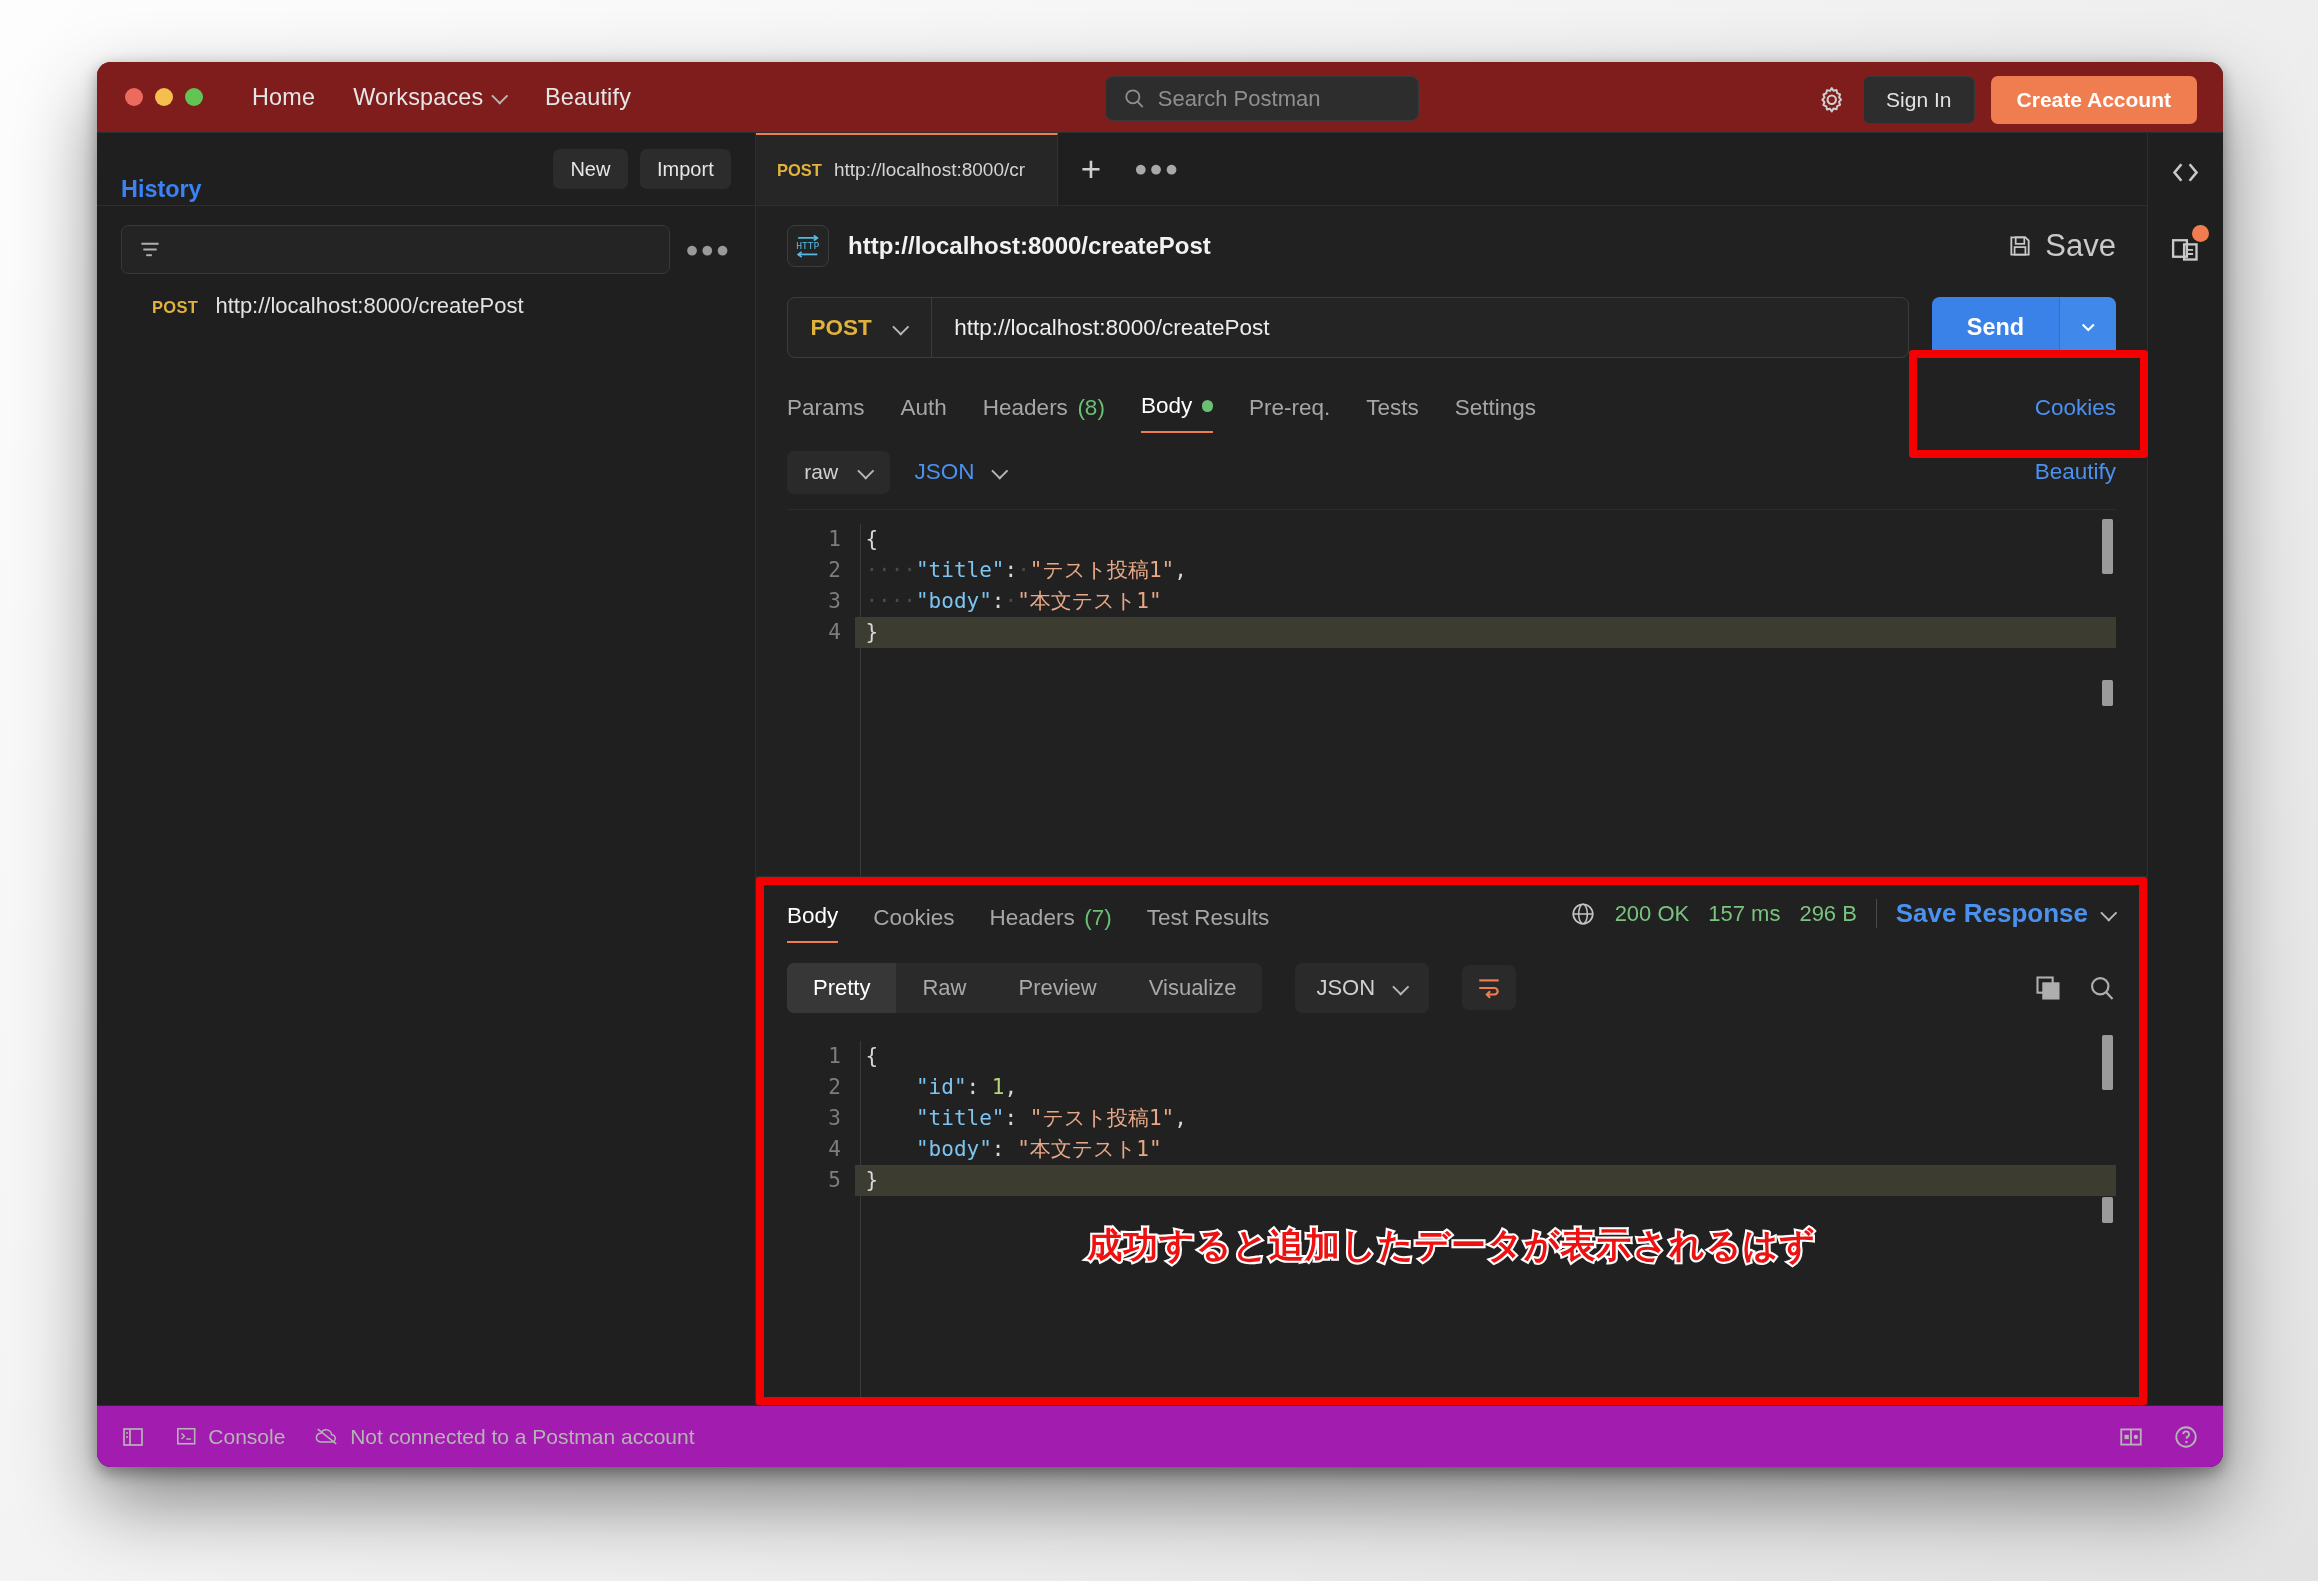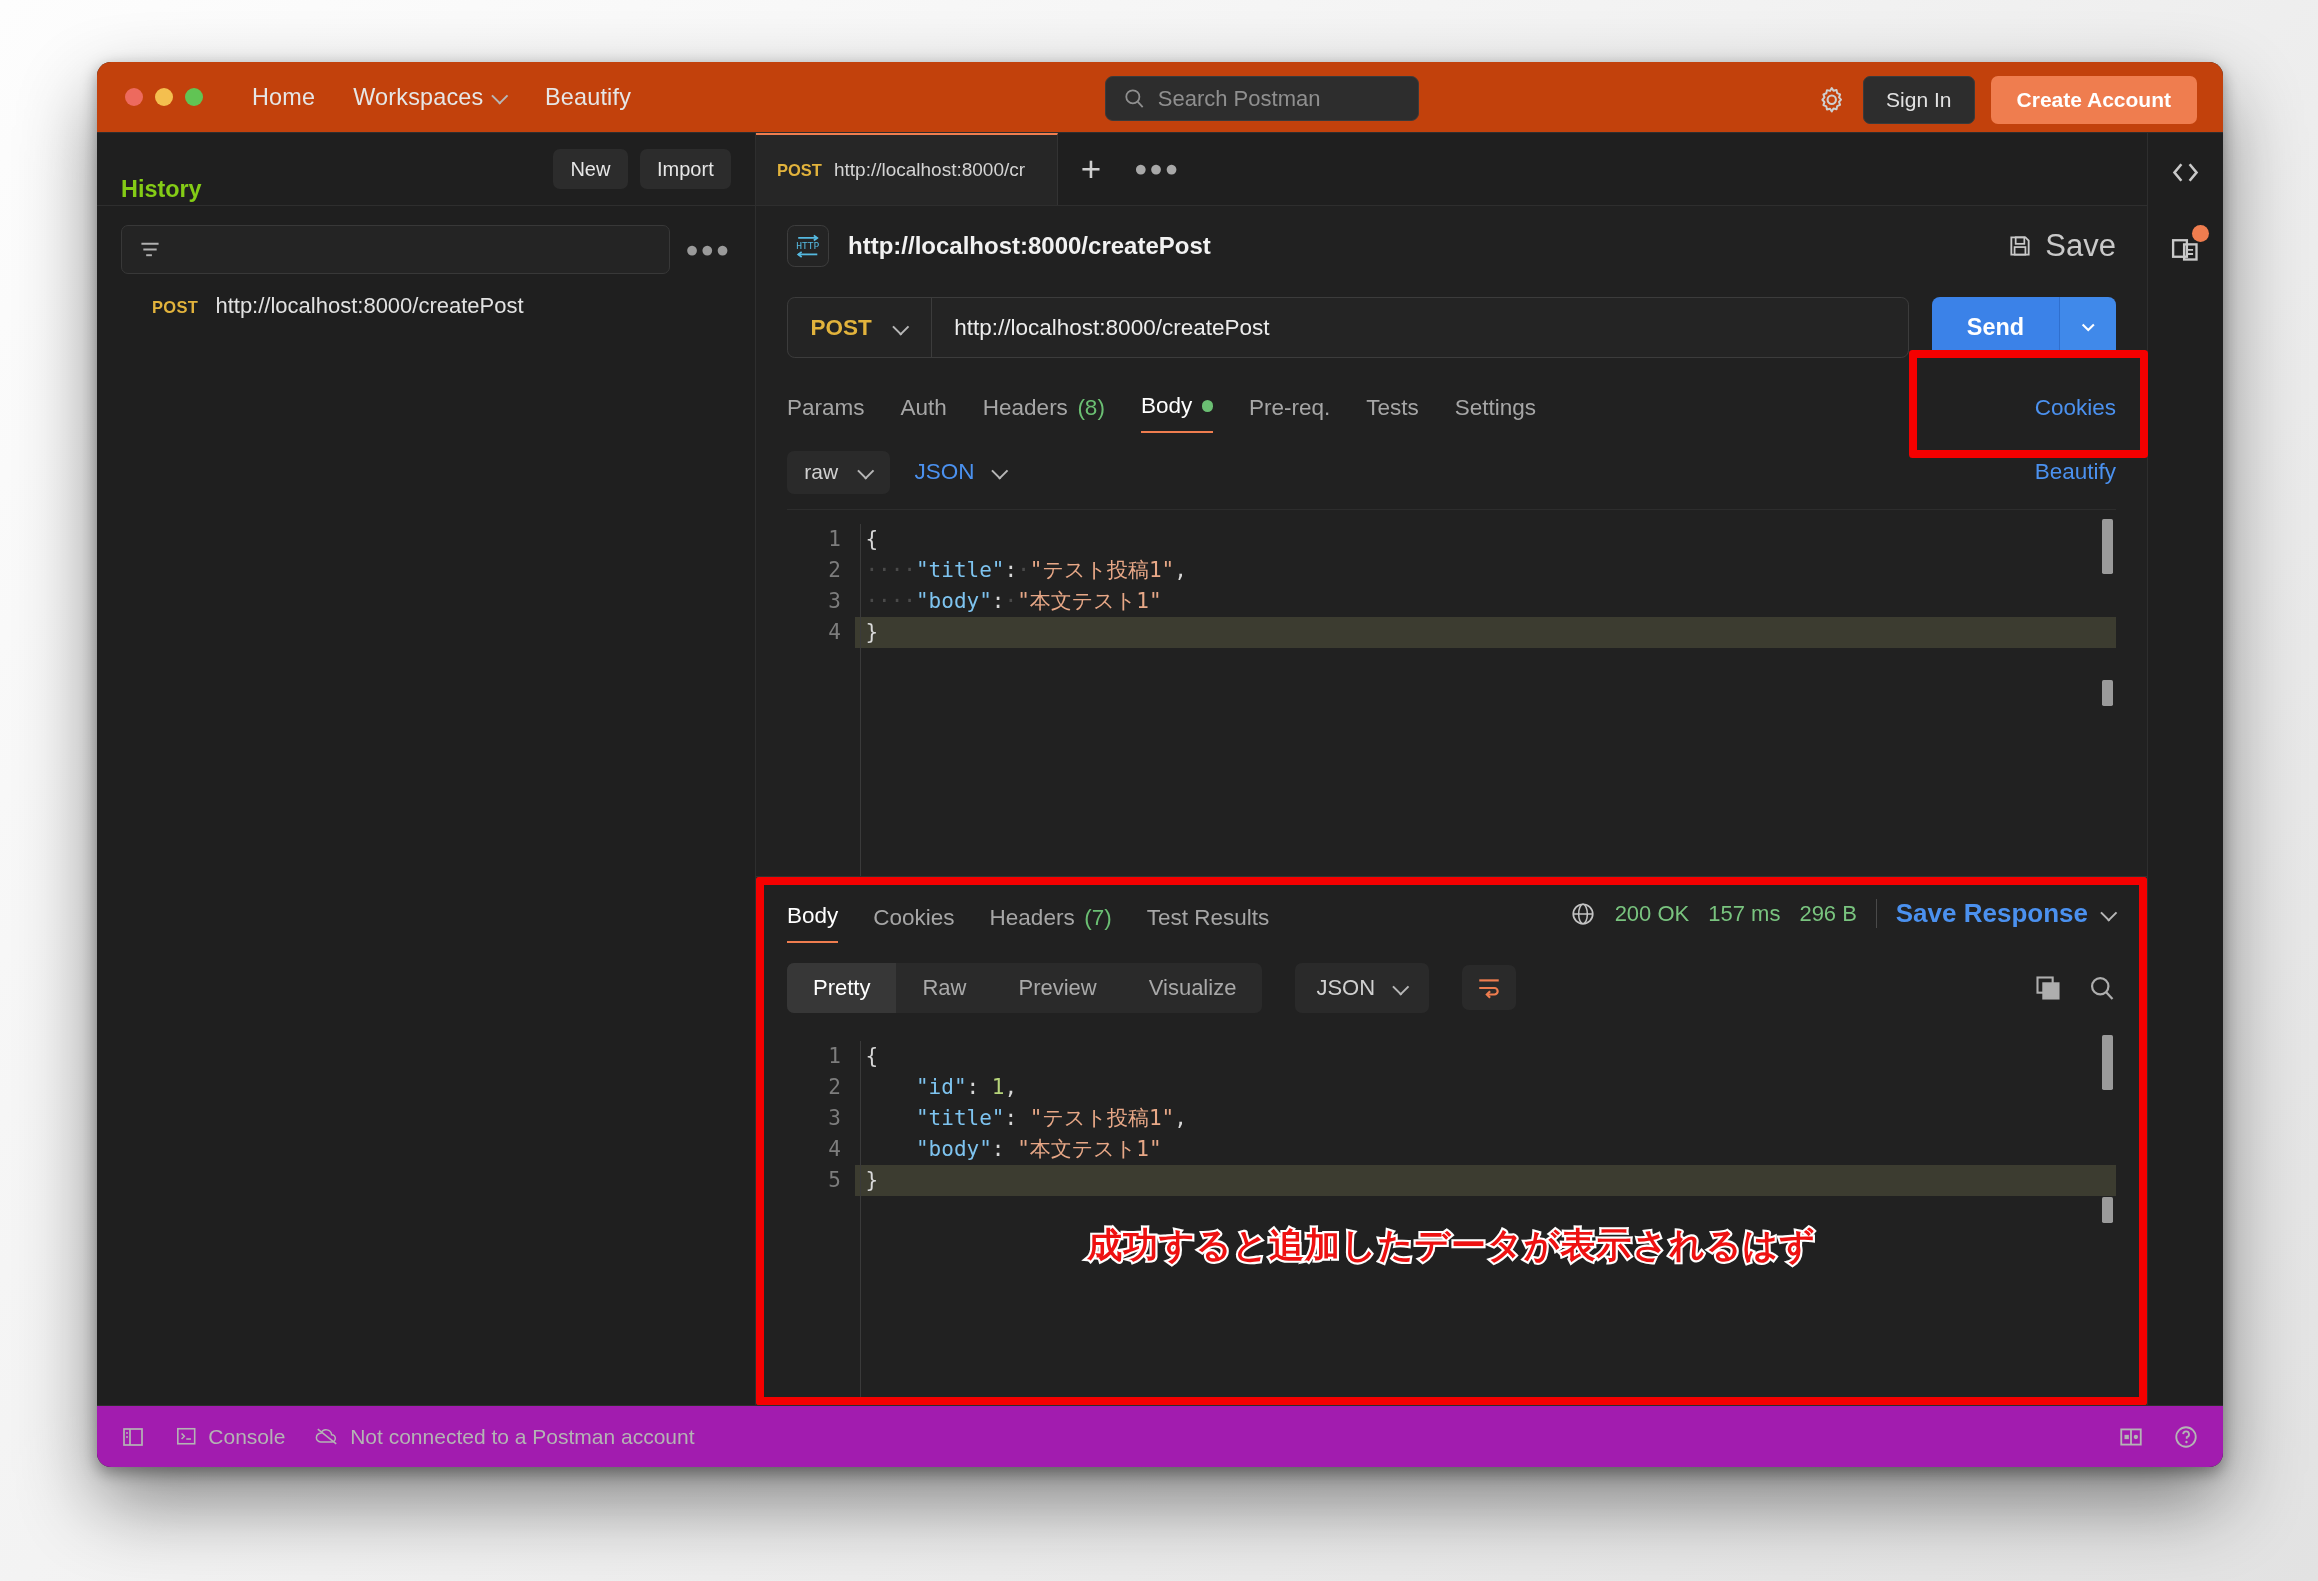--- a/index.html
+++ b/index.html
@@ -21,21 +21,21 @@
     background: #1e1e1e;
     border-radius: 14px;
     box-shadow: 0 35px 78px rgba(0,0,0,.45), 0 5.2px 15.6px rgba(0,0,0,.35);
     overflow: hidden;
     display: flex; flex-direction: column;
   }
 
   
   .topbar {
     height: 71px; flex: 0 0 71px;
-    background: #c2410c;
+    background: #7f1d1d;
     display: flex; align-items: center;
     position: relative;
     border-bottom: 0.9px solid #2e2e2e;
   }
   .traffic { display: flex; gap: 12px; margin-left: 28px; }
   .dot { width: 18px; height: 18px; border-radius: 50%; }
   .dot.red { background: #ed6a5e; }
   .dot.yellow { background: #f4bf4f; }
   .dot.green { background: #61c454; }
 
@@ -81,21 +81,21 @@
     width: 659px; flex: 0 0 659px;
     background: #1f1f1f;
     border-right: 0.9px solid #2e2e2e;
     display: flex; flex-direction: column;
   }
   .sidebar-head {
     height: 73px; flex: 0 0 73px;
     display: flex; align-items: center; justify-content: space-between;
     padding: 0 24px; border-bottom: 0.9px solid #2e2e2e;
   }
-  .sidebar-title { color: #84cc16; font-size: 23.4px; font-weight: bold; margin-top: 40px; }
+  .sidebar-title { color: #3b82f6; font-size: 23.4px; font-weight: bold; margin-top: 40px; }
   .sidebar-head-btns { display: flex; gap: 12px; }
   .hbtn {
     background: #2c2c2c; color: #e6e6e6; font-size: 20px;
     padding: 8.7px 17.3px; border-radius: 7px; cursor: pointer;
   }
   .filter-row { display: flex; align-items: center; gap: 15.6px; padding: 19px 24px 0 24px; }
   .filter-input {
     flex: 1; height: 49px; background: #242424;
     border: 0.9px solid #383838; border-radius: 7px;
     display: flex; align-items: center; padding: 0 15.6px; cursor: text;

